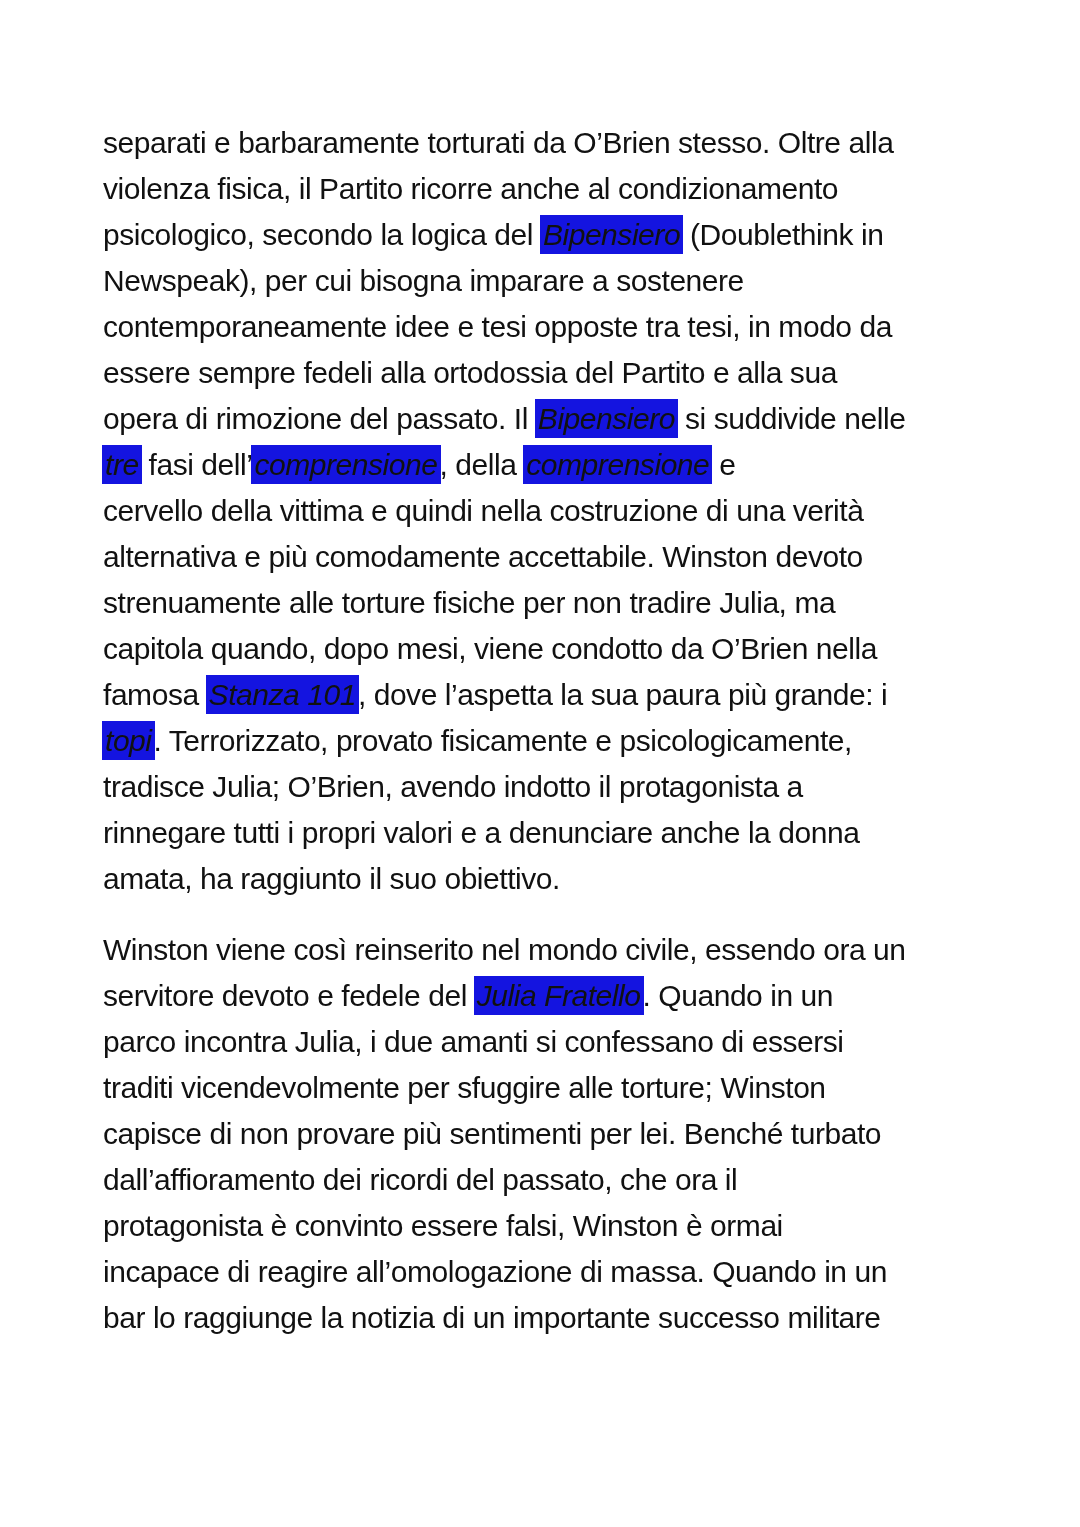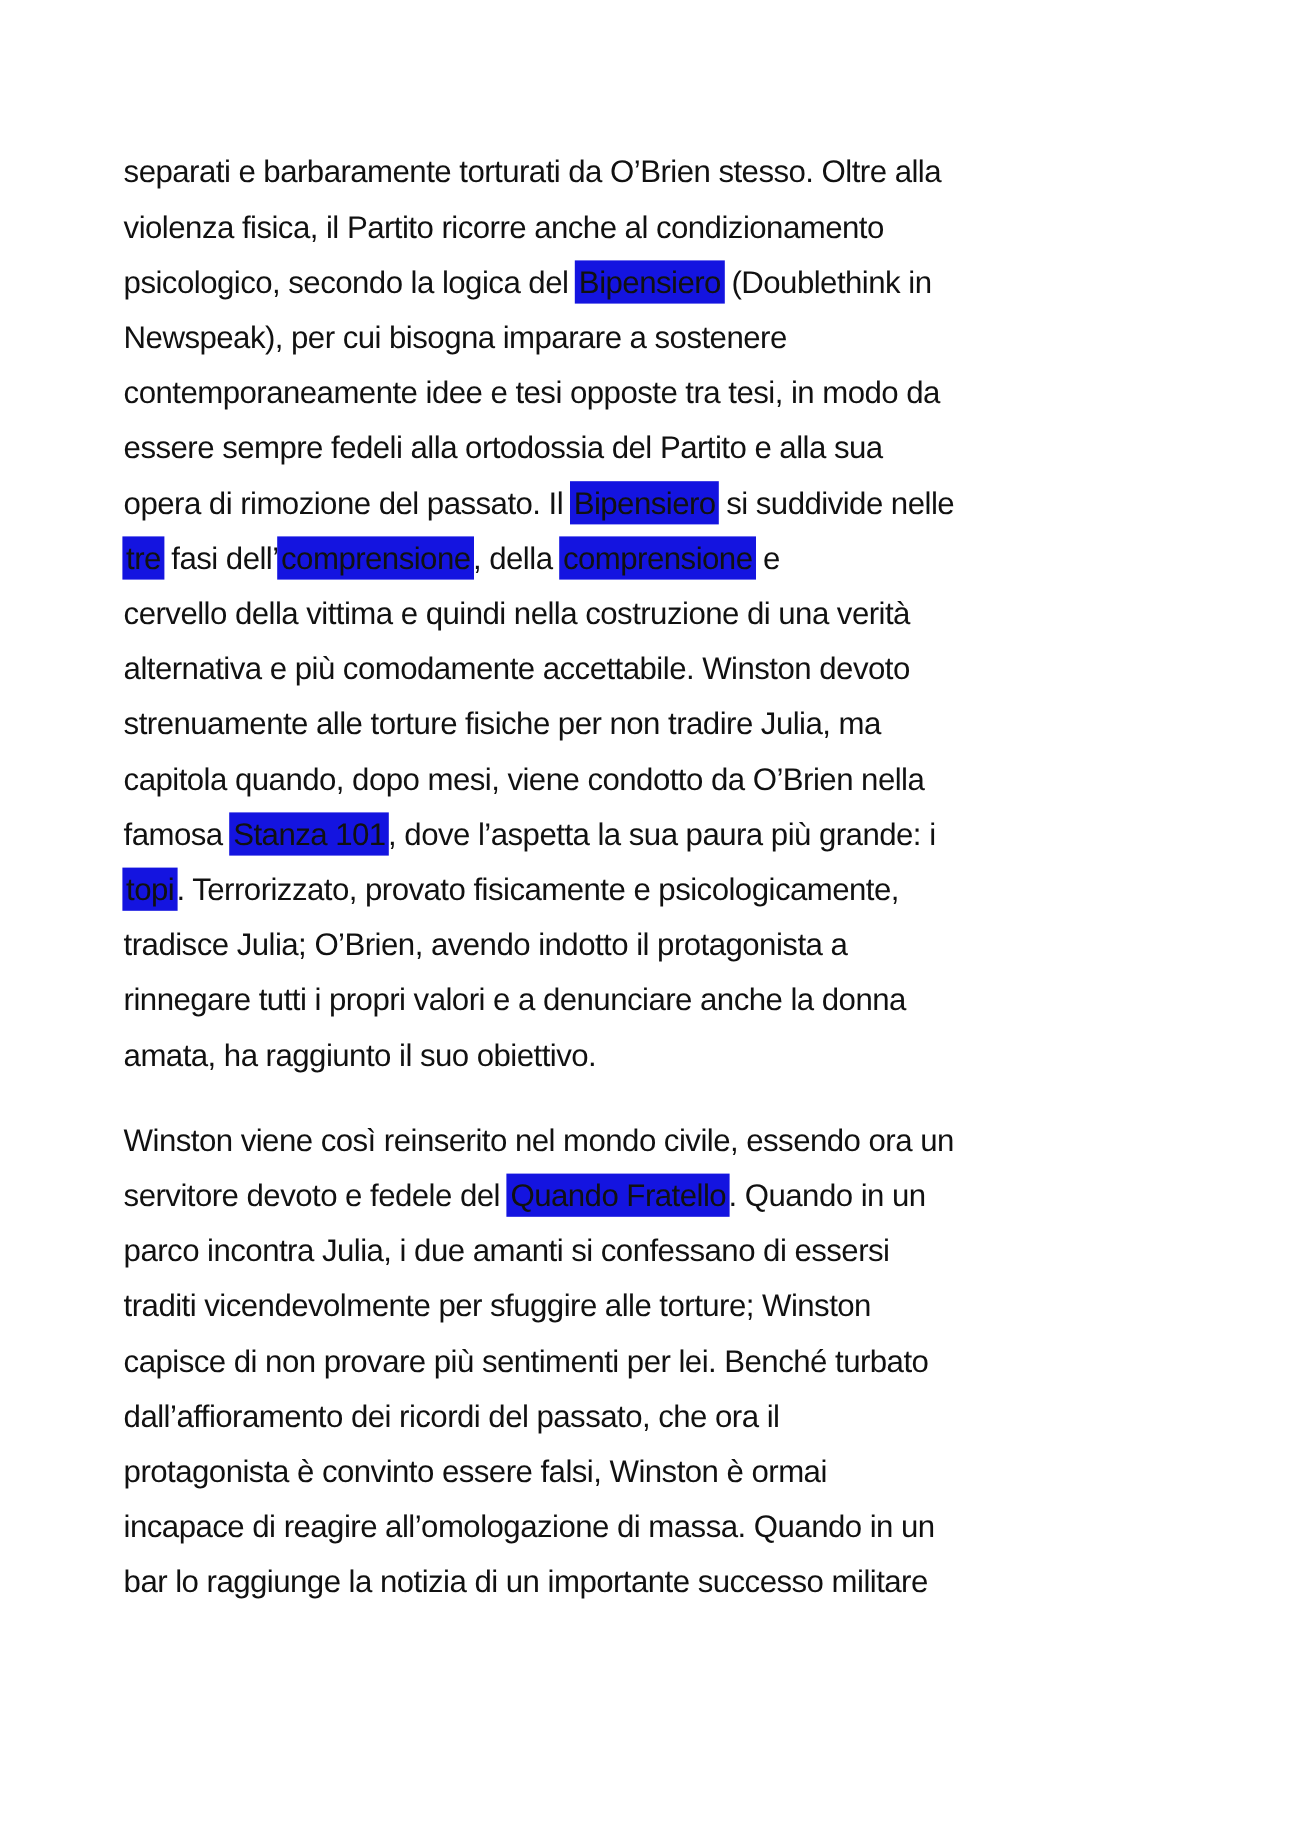--- a/index.html
+++ b/index.html
@@ -18,29 +18,30 @@
     width: 1080px;
     height: 1527px;
     padding: 120px 90px 0 103px;
     background: var(--page-bg, #ffffff);
   }
   .paragraph {
     margin: 0 0 25px 0;
   }
   .line {
     white-space: nowrap;
-    font-size: 26px;
+    font-size: 30px;
     line-height: 46px;
     letter-spacing: -0.45px;
     color: var(--text-color, #111111);
   }
   .hl {
     background-color: var(--hl-color, #1414e0);
     padding: 3px 3px;
     margin: 0 -1px;
+    font-style: italic;
   }
 </style>
 </head>
 <body>
 
 <div class="page">
   <div id="doc-body">
       <div class="paragraph">
         <div class="line"><span>separati e barbaramente torturati da O’Brien stesso. Oltre alla</span></div>
         <div class="line"><span>violenza fisica, il Partito ricorre anche al condizionamento</span></div>
@@ -55,21 +56,21 @@
         <div class="line"><span>strenuamente alle torture fisiche per non tradire Julia, ma</span></div>
         <div class="line"><span>capitola quando, dopo mesi, viene condotto da O’Brien nella</span></div>
         <div class="line"><span>famosa </span><span class="hl">Stanza 101</span><span>, dove l’aspetta la sua paura più grande: i</span></div>
         <div class="line"><span class="hl">topi</span><span>. Terrorizzato, provato fisicamente e psicologicamente,</span></div>
         <div class="line"><span>tradisce Julia; O’Brien, avendo indotto il protagonista a</span></div>
         <div class="line"><span>rinnegare tutti i propri valori e a denunciare anche la donna</span></div>
         <div class="line"><span>amata, ha raggiunto il suo obiettivo.</span></div>
       </div>
       <div class="paragraph">
         <div class="line"><span>Winston viene così reinserito nel mondo civile, essendo ora un</span></div>
-        <div class="line"><span>servitore devoto e fedele del </span><span class="hl">Quando Fratello</span><span>. Quando in un</span></div>
+        <div class="line"><span>servitore devoto e fedele del </span><span class="hl">Julia Fratello</span><span>. Quando in un</span></div>
         <div class="line"><span>parco incontra Julia, i due amanti si confessano di essersi</span></div>
         <div class="line"><span>traditi vicendevolmente per sfuggire alle torture; Winston</span></div>
         <div class="line"><span>capisce di non provare più sentimenti per lei. Benché turbato</span></div>
         <div class="line"><span>dall’affioramento dei ricordi del passato, che ora il</span></div>
         <div class="line"><span>protagonista è convinto essere falsi, Winston è ormai</span></div>
         <div class="line"><span>incapace di reagire all’omologazione di massa. Quando in un</span></div>
         <div class="line"><span>bar lo raggiunge la notizia di un importante successo militare</span></div>
       </div>
     </div>
 </div>

